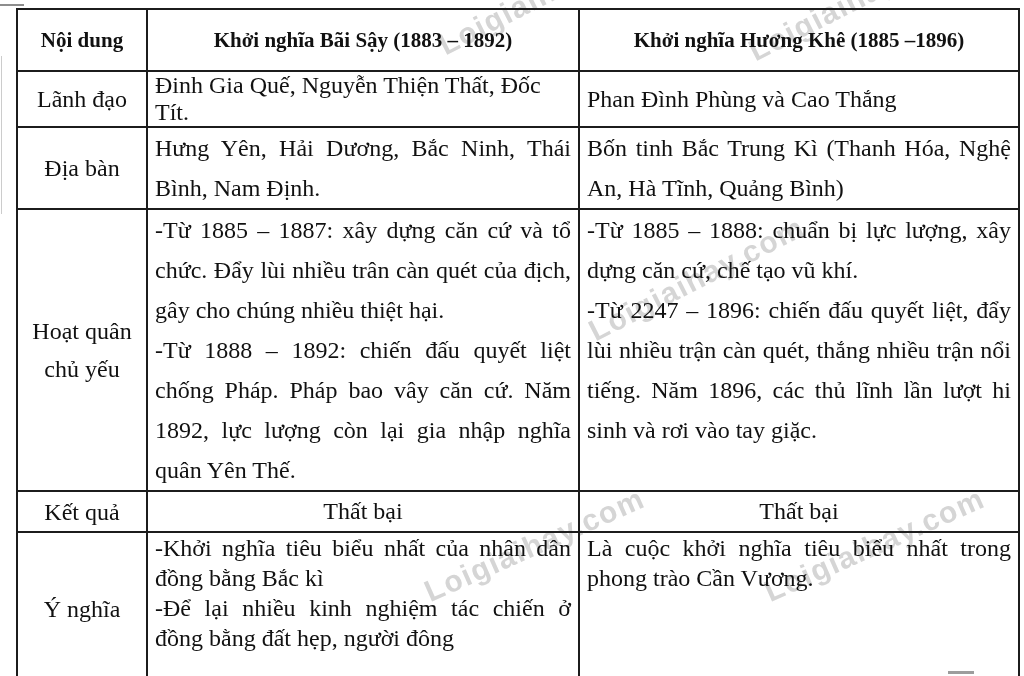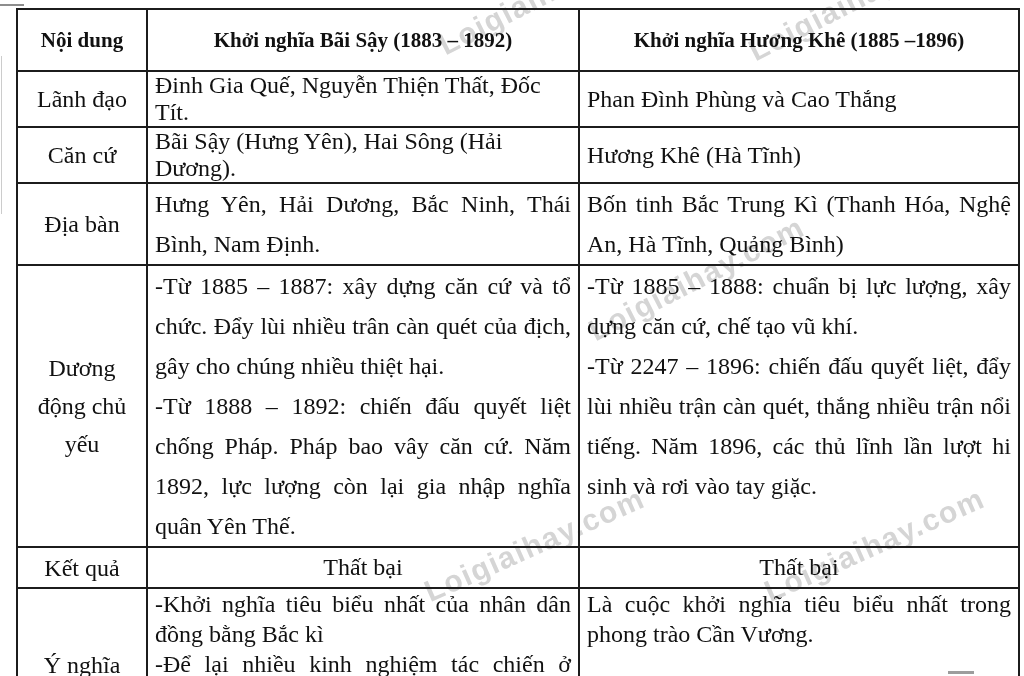--- a/index.html
+++ b/index.html
@@ -106,34 +106,29 @@
       <th>Khởi nghĩa Bãi Sậy (1883 – 1892)</th>
       <th>Khởi nghĩa Hương Khê (1885 –1896)</th>
     </tr>
 
     <tr style="height:38px">
       <td class="label">Lãnh đạo</td>
       <td class="single">Đinh Gia Quế, Nguyễn Thiện Thất, Đốc Tít.</td>
       <td class="single">Phan Đình Phùng và Cao Thắng</td>
     </tr>
 
-    <tr style="height:42px">
-      <td class="label">Căn cứ</td>
-      <td class="single">Bãi Sậy (Hưng Yên), Hai Sông (Hải Dương).</td>
-      <td class="single">Hương Khê (Hà Tĩnh)</td>
-    </tr>
 
     <tr style="height:80px">
       <td class="label">Địa bàn</td>
       <td class="multi">Hưng Yên, Hải Dương, Bắc Ninh, Thái Bình, Nam Định.</td>
       <td class="multi">Bốn tinh Bắc Trung Kì (Thanh Hóa, Nghệ An, Hà Tĩnh, Quảng Bình)</td>
     </tr>
 
     <tr style="height:241px">
-      <td class="label">Dương động chủ yếu</td>
+      <td class="label">Hoạt quân chủ yếu</td>
       <td class="multi">
         <p><span class="ital">-Từ 1885 – 1887:</span><span> xây dựng căn cứ và tổ chức. Đẩy lùi nhiều trân càn quét của địch, gây cho chúng nhiều thiệt hại.</span></p>
         <p><span class="ital">-Từ 1888 – 1892:</span><span> chiến đấu quyết liệt chống Pháp. Pháp bao vây căn cứ. Năm 1892, lực lượng còn lại gia nhập nghĩa quân Yên Thế.</span></p>
       </td>
       <td class="multi">
         <p><span class="ital">-Từ 1885 – 1888:</span><span> chuẩn bị lực lượng, xây dựng căn cứ, chế tạo vũ khí.</span></p>
         <p><span class="ital">-Từ 2247 – 1896:</span><span> chiến đấu quyết liệt, đẩy lùi nhiều trận càn quét, thắng nhiều trận nổi tiếng. Năm 1896, các thủ lĩnh lần lượt hi sinh và rơi vào tay giặc.</span></p>
       </td>
     </tr>
 

